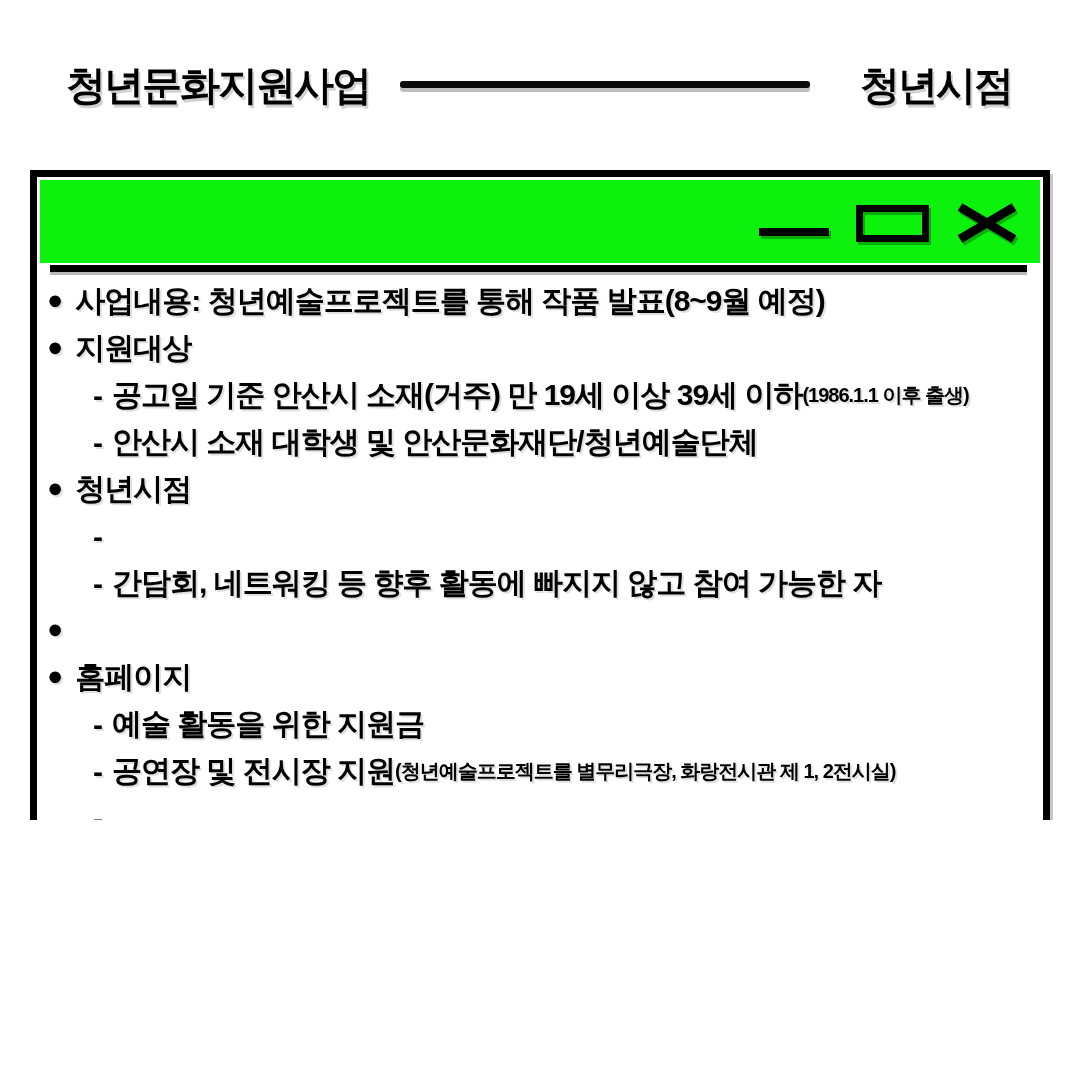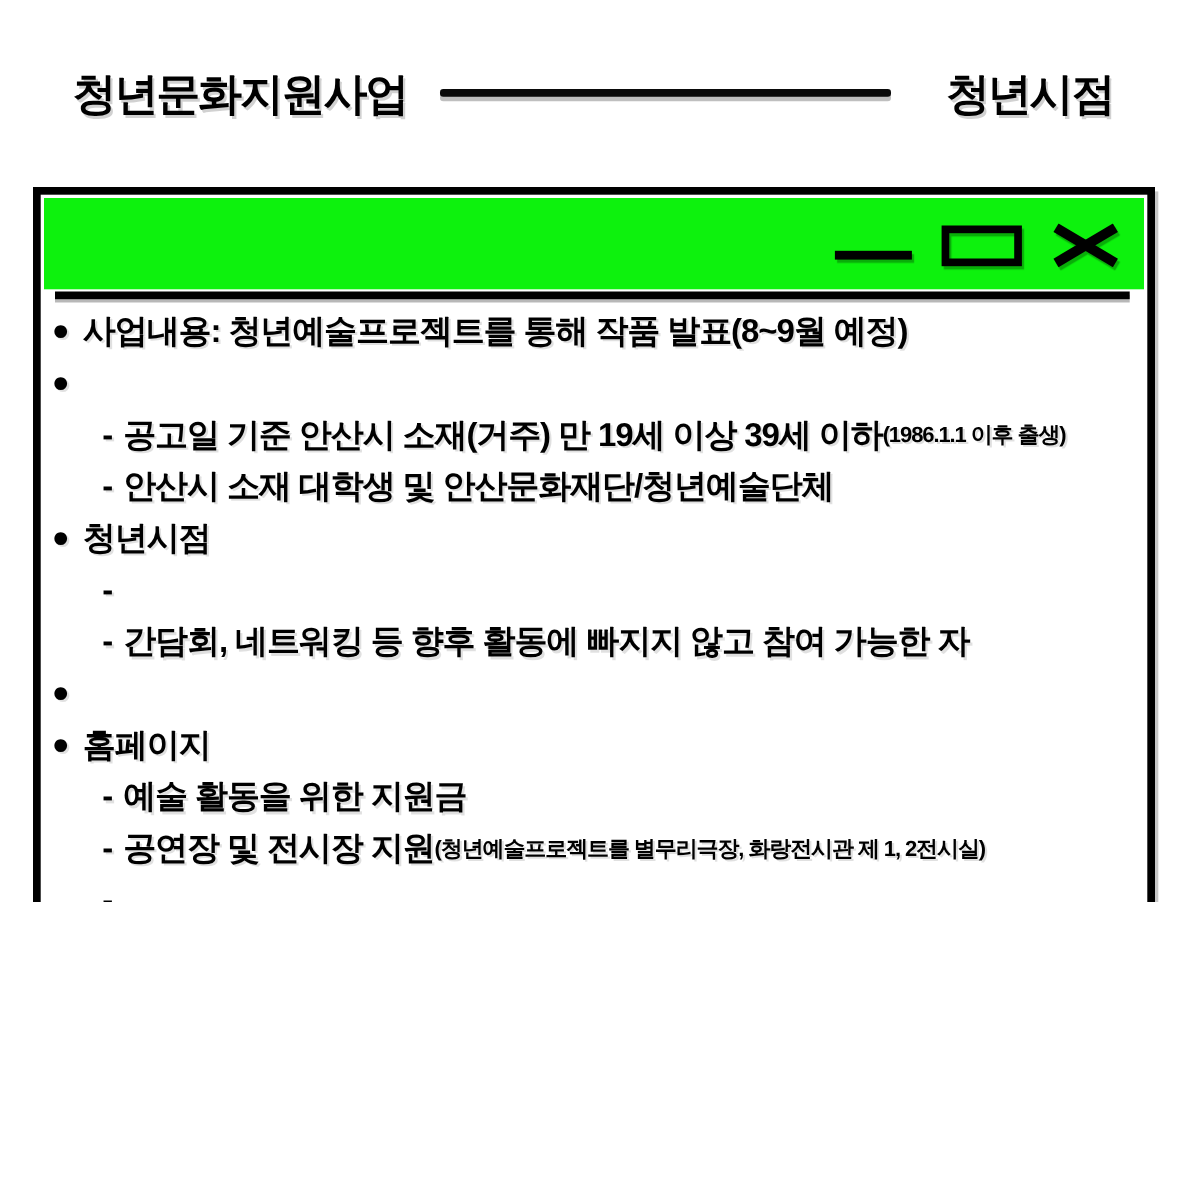--- a/index.html
+++ b/index.html
@@ -92,20 +92,21 @@
     </div>
     <div class="titlebar-underline"></div>
     <div class="content">
         <div class="line bullet">
     <span class="marker">●</span>
     <span class="txt">사업내용: 청년예술프로젝트를 통해 작품 발표(8~9월 예정)</span>
 
   </div>
         <div class="line bullet">
     <span class="marker">●</span>
+    <span class="txt">지원대상</span>
 
   </div>
         <div class="line sub">
     <span class="marker">-</span>
     <span class="txt">공고일 기준 안산시 소재(거주) 만 19세 이상 39세 이하</span>
     <span class="small">(1986.1.1 이후 출생)</span>
   </div>
         <div class="line sub">
     <span class="marker">-</span>
     <span class="txt">안산시 소재 대학생 및 안산문화재단/청년예술단체</span>

